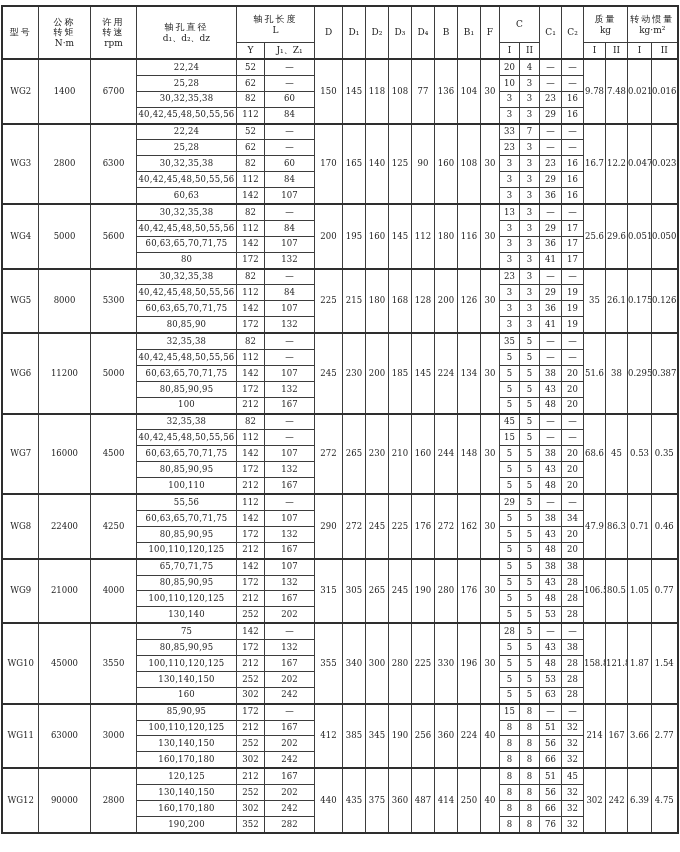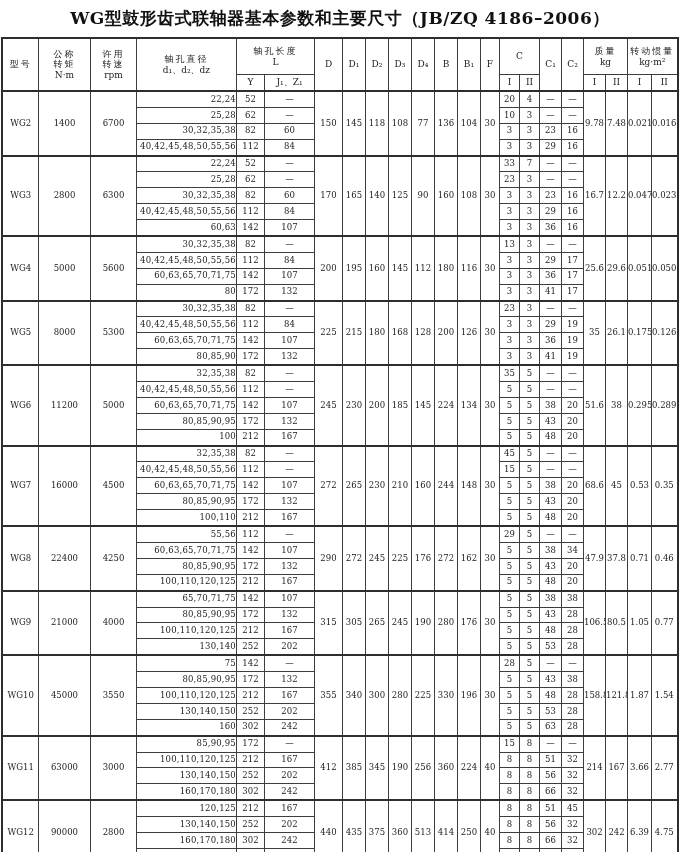--- a/index.html
+++ b/index.html
@@ -20,29 +20,28 @@
   .params th,.params td{
     border:1px solid #3d3d3d;text-align:center;vertical-align:middle;
     font-size:8.5px;padding:0;line-height:1.12;height:14.9px;
     overflow:hidden;white-space:nowrap;
   }
   .params thead th{font-weight:normal;font-size:9px;height:auto;}
   .params thead tr.h1 th{height:35px;margin-left:21px;}
   .params thead tr.h2 th{height:15px;}
   .params thead .cn{letter-spacing:2px;}
   .params thead .nosp{letter-spacing:0;}
-  .params td.bore{text-align:right;letter-spacing:0.2px;}
+  .params td.bore{text-align:center;letter-spacing:0.2px;}
   .params tbody tr.gfirst td{border-top:2px solid #2e2e2e;}
   .params th div{margin:0;padding:0;}
 </style>
 </head>
 <body>
 
 <div class="page">
-  <div class="title">WG型鼓形齿式联轴器基本参数和主要尺寸（JB/ZQ 4186–2006）</div>
   <table class="params" id="tbl">
       <colgroup>
         <col style="width: 36px;">
         <col style="width: 52px;">
         <col style="width: 46px;">
         <col style="width: 100px;">
         <col style="width: 28px;">
         <col style="width: 50px;">
         <col style="width: 28px;">
         <col style="width: 23px;">
@@ -783,21 +782,21 @@
           <td rowspan="5">
             <div>51.6</div>
           </td>
           <td rowspan="5">
             <div>38</div>
           </td>
           <td rowspan="5">
             <div>0.295</div>
           </td>
           <td rowspan="5">
-            <div>0.289</div>
+            <div>0.387</div>
           </td>
         </tr>
         <tr>
           <td class="bore">
             <div>40,42,45,48,50,55,56</div>
           </td>
           <td>
             <div>112</div>
           </td>
           <td>
@@ -1097,21 +1096,21 @@
           <td>
             <div>—</div>
           </td>
           <td>
             <div>—</div>
           </td>
           <td rowspan="4">
             <div>47.9</div>
           </td>
           <td rowspan="4">
-            <div>37.8</div>
+            <div>86.3</div>
           </td>
           <td rowspan="4">
             <div>0.71</div>
           </td>
           <td rowspan="4">
             <div>0.46</div>
           </td>
         </tr>
         <tr>
           <td class="bore">
@@ -1641,21 +1640,21 @@
           <td rowspan="4">
             <div>435</div>
           </td>
           <td rowspan="4">
             <div>375</div>
           </td>
           <td rowspan="4">
             <div>360</div>
           </td>
           <td rowspan="4">
-            <div>513</div>
+            <div>487</div>
           </td>
           <td rowspan="4">
             <div>414</div>
           </td>
           <td rowspan="4">
             <div>250</div>
           </td>
           <td rowspan="4">
             <div>40</div>
           </td>

